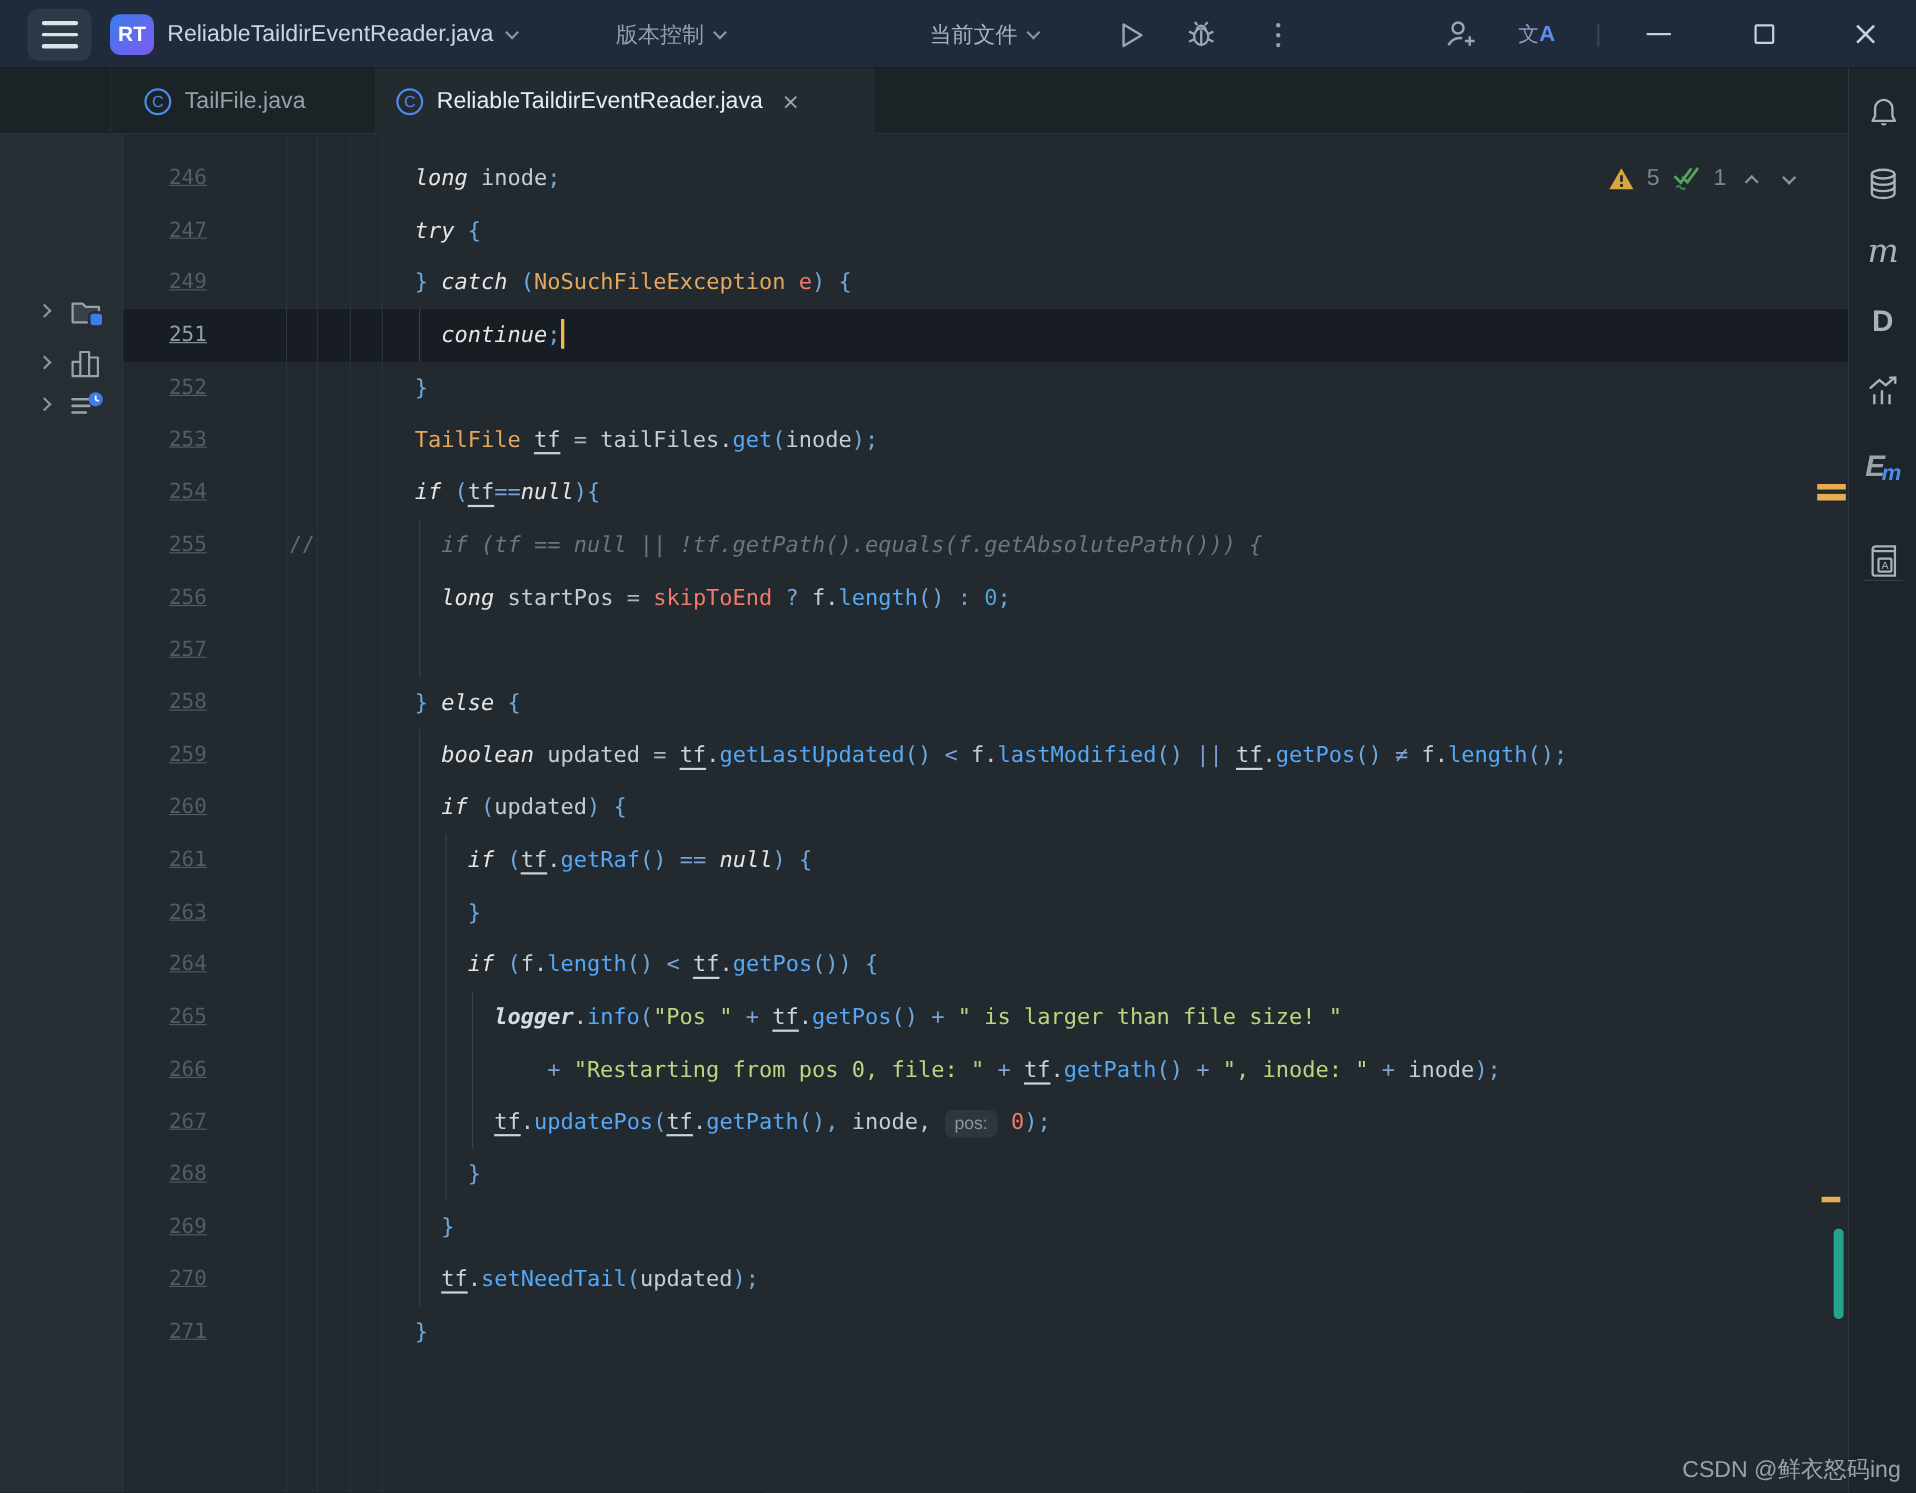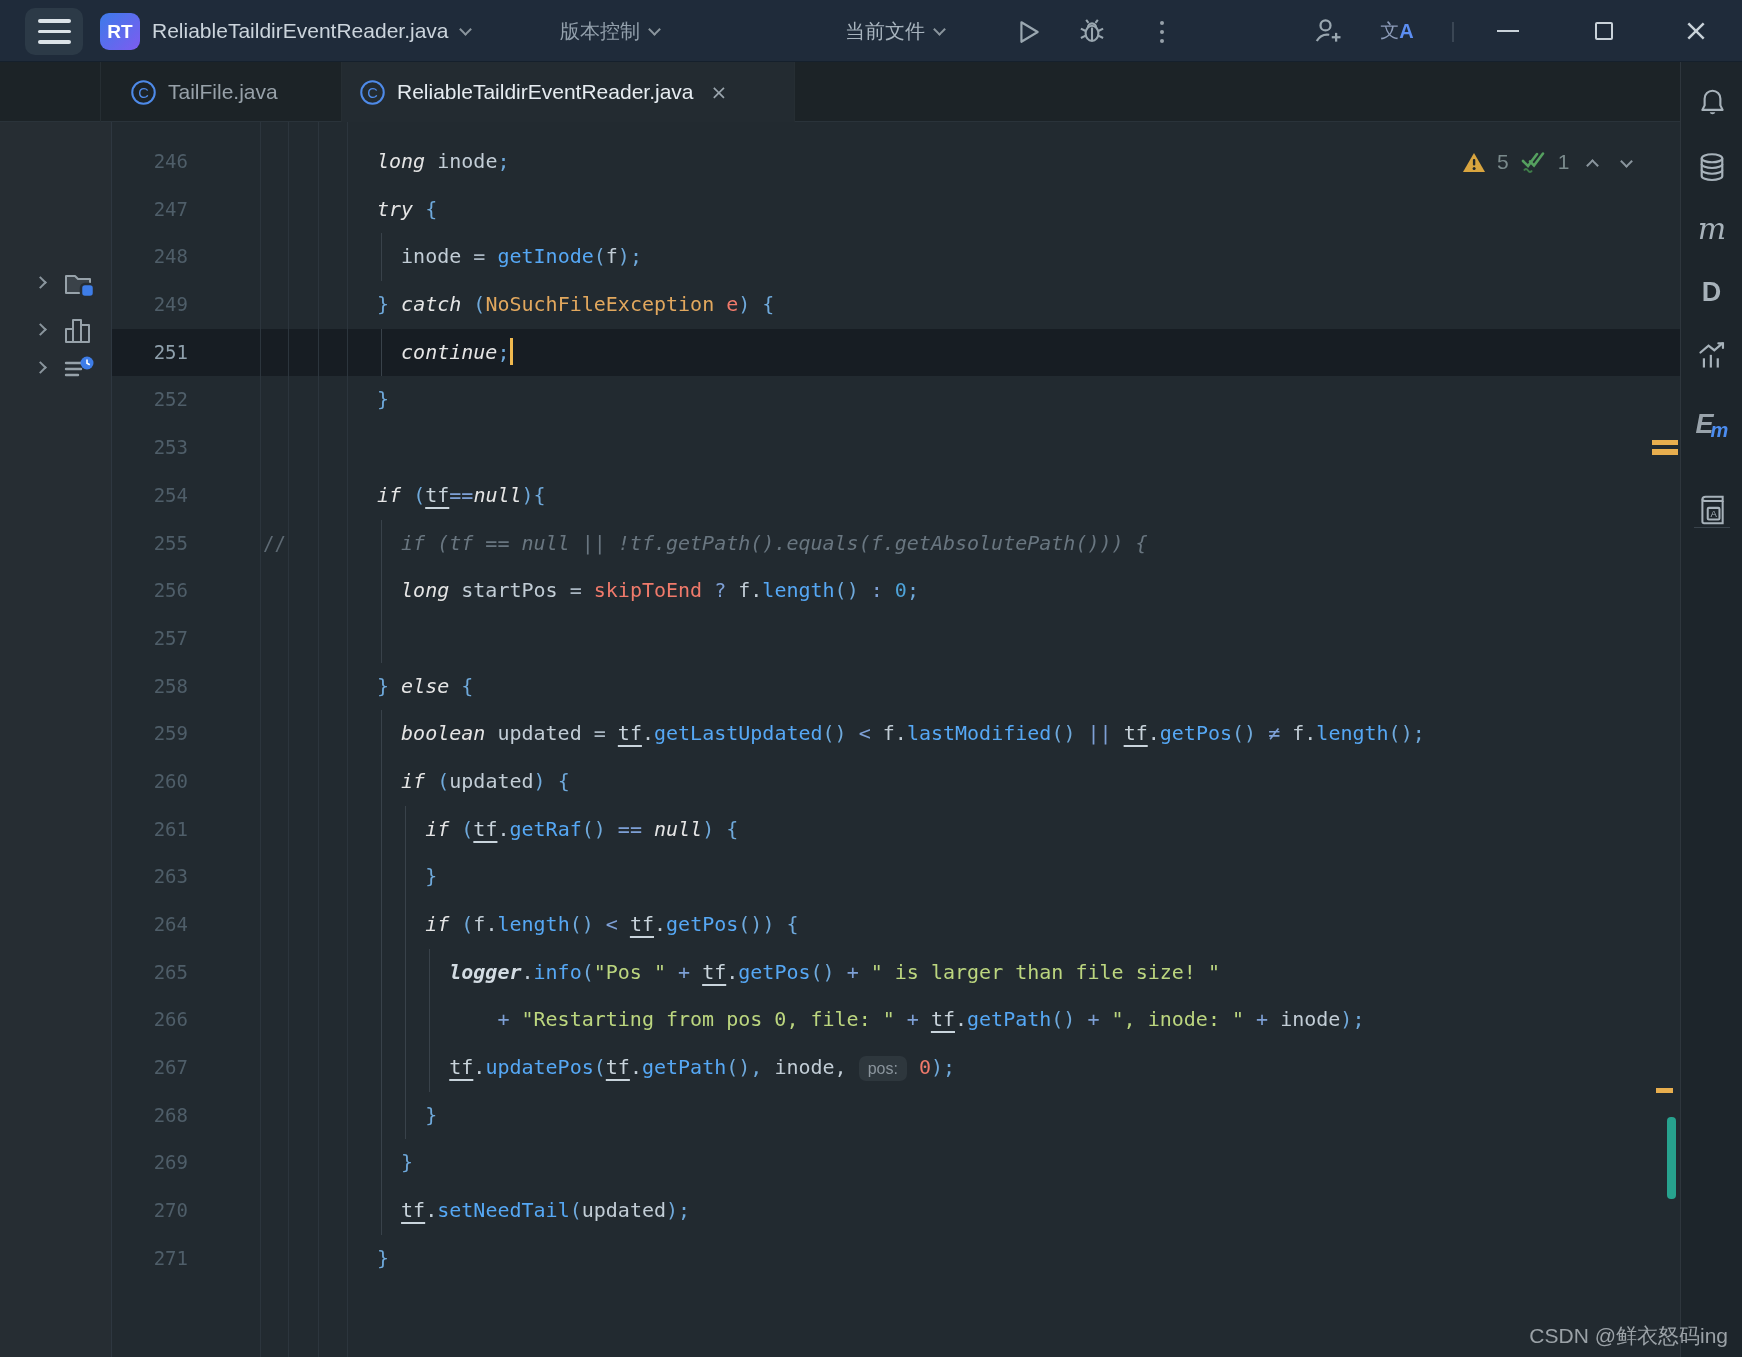--- a/index.html
+++ b/index.html
@@ -35,21 +35,21 @@
   .tab1 { left:100px; width:241px; padding-left:29px; color:#97A1A9; border-left:1px solid #262E33; }
   .tab2 { left:341px; width:454px; padding-left:17px; color:#E6ECF1; background:#232B31; border-left:1px solid #262E33; border-right:1px solid #262E33; }
   .tab-underline { position:absolute; left:341px; top:117px; width:454px; height:5px; background:#21A691; }
   .tab-close { font-size:20px; color:#9AA5AD; margin-left:6px; font-family:"DejaVu Sans",sans-serif; }
   
   #editor { position:absolute; left:0; top:122px; width:1680px; height:1235px; background:#222A30; overflow:hidden; }
   .gutline { position:absolute; top:0; width:1px; height:1235px; background:#2C353D; z-index:4; }
   #rows { position:absolute; left:0; top:16px; width:1680px; z-index:1; }
   .row { position:relative; height:47.7px; width:1680px; font-family:"DejaVu Sans Mono", monospace; font-size:20px; }
   .row .hl { position:absolute; left:112px; right:0; top:0; bottom:0; background:#171D23; }
-  .row .ln { position:absolute; left:118px; width:70px; text-align:right; line-height:47.7px; font-size:19px; color:#4F5E69; }
+  .row .ln { position:absolute; left:118px; width:70px; text-align:right; line-height:47.7px; font-size:19px; color:#4F5E69;text-decoration:underline; }
   .row.current .ln { color:#8FA0AC; }
   .row .gm { position:absolute; left:263px; line-height:47.7px; font-size:19px; color:#5E6A74; }
   .row .guide { position:absolute; top:0; bottom:0; width:1px; background:#39424A; }
   .row .code { position:absolute; top:0; line-height:47.7px; white-space:pre; }
   .t-kw { color:#e5e5e5; font-style:italic; }
   .t-pl { color:#C2CDD6; }
   .t-mt { color:#56A8F5; }
   .t-cl { color:#E2A85E; }
   .t-fl { color:#F07A6B; }
   .t-st { color:#BCD67F; }
@@ -200,40 +200,36 @@
     <div id="rows">
         <div class="row">
           <div class="ln">246</div>
           <div class="code" style="left: 377px;"><span class="t-kw">long</span><span class="t-pl"> inode</span><span class="t-pu">;</span></div>
         </div>
         <div class="row">
           <div class="ln">247</div>
           <div class="code" style="left: 377px;"><span class="t-kw">try</span><span class="t-pu"> {</span></div>
         </div>
         <div class="row">
-          <div class="guide" style="left: 381px;"></div>
-          <div class="ln">248</div>
-          <div class="code" style="left: 401.08px;"><span class="t-pl">inode </span><span class="t-eq">=</span><span class="t-pl"> </span><span class="t-mt">getInode</span><span class="t-pu">(</span><span class="t-pl">f</span><span class="t-pu">);</span></div>
-        </div>
-        <div class="row">
           <div class="ln">249</div>
           <div class="code" style="left: 377px;"><span class="t-pu">} </span><span class="t-kw">catch</span><span class="t-pu"> (</span><span class="t-cl">NoSuchFileException</span><span class="t-pl"> </span><span class="t-fl">e</span><span class="t-pu">) {</span></div>
         </div>
         <div class="row current">
           <div class="hl"></div>
           <div class="guide" style="left: 381px;"></div>
           <div class="ln">251</div>
           <div class="code" style="left: 401.08px;"><span class="t-kw">continue</span><span class="t-pu">;</span><span class="caret"></span></div>
         </div>
         <div class="row">
           <div class="ln">252</div>
           <div class="code" style="left: 377px;"><span class="t-pu">}</span></div>
         </div>
         <div class="row">
           <div class="ln">253</div>
+          <div class="code" style="left: 377px;"><span class="t-cl">TailFile</span><span class="t-pl"> </span><span class="t-ul">tf</span><span class="t-eq"> = </span><span class="t-pl">tailFiles.</span><span class="t-mt">get</span><span class="t-pu">(</span><span class="t-pl">inode</span><span class="t-pu">);</span></div>
         </div>
         <div class="row">
           <div class="ln">254</div>
           <div class="code" style="left: 377px; text-align: right;"><span class="t-kw">if</span><span class="t-pu"> (</span><span class="t-ul">tf</span><span class="t-op">==</span><span class="t-kw">null</span><span class="t-pu">){</span></div>
         </div>
         <div class="row">
           <div class="guide" style="left: 381px;"></div>
           <div class="ln">255</div>
           <div class="gm">//</div>
           <div class="code" style="left: 401.08px;"><span class="t-cm">if (tf == null || !tf.getPath().equals(f.getAbsolutePath())) {</span></div>

